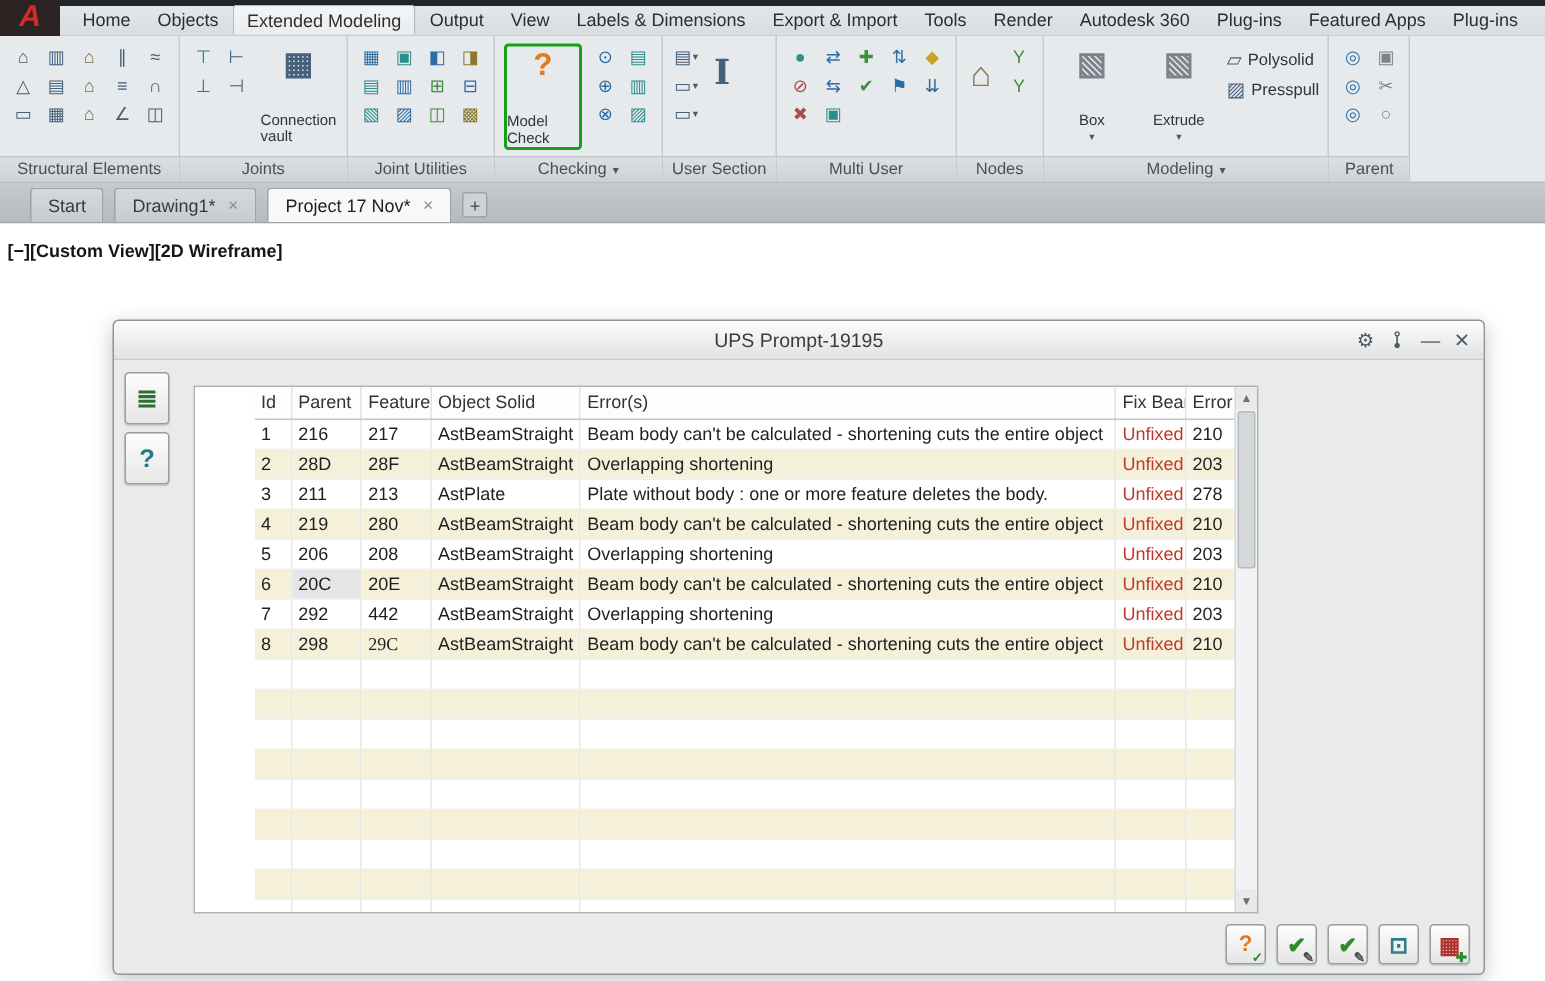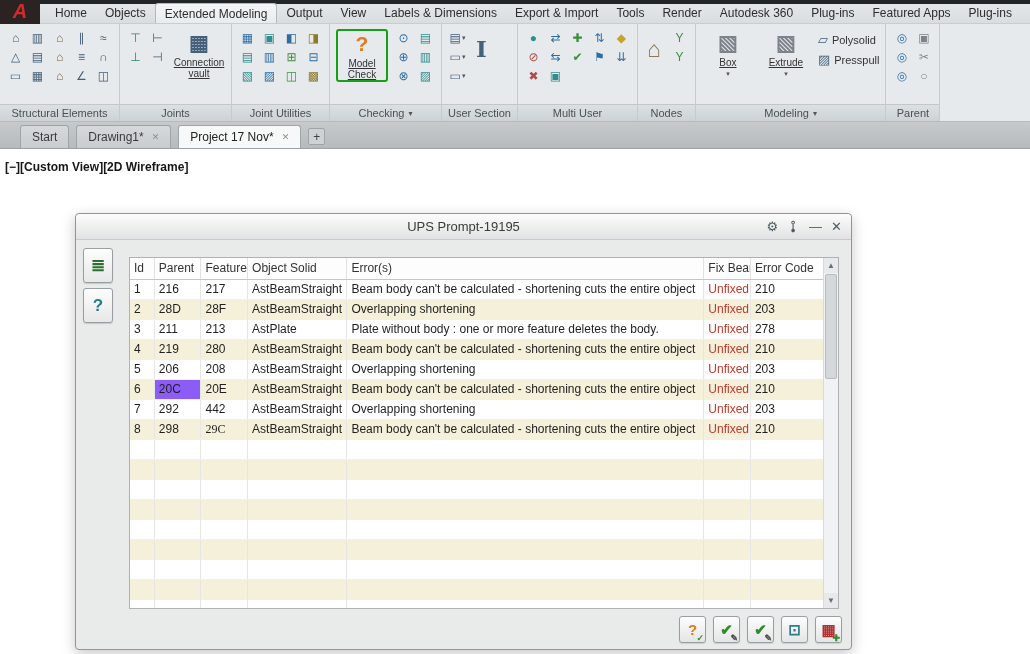--- a/index.html
+++ b/index.html
@@ -19,21 +19,21 @@
   
   .ribbon { height:98px; background:#e7eaec; display:flex; align-items:stretch; overflow:hidden; border-bottom:1px solid #b6bbbf; }
   .panel { display:flex; flex-direction:column; border-right:1px solid #c5cacd; }
   .panel-content { flex:1; display:flex; align-items:flex-start; gap:6px; padding:5px 6px 2px; }
   .icon-grid { display:grid; gap:2px 3px; }
   .ribbon-icon { width:19px; height:17px; display:flex; align-items:center; justify-content:center; font-size:12px; cursor:default; border-radius:2px; }
   .ribbon-icon .dd { font-size:7px; color:#556; margin-left:1px; }
   .big-btn { width:52px; display:flex; flex-direction:column; align-items:center; padding:1px 2px; border-radius:3px; }
   .big-btn.highlight { border:2px solid #17a017; padding:0; }
   .big-icon { font-size:21px; line-height:26px; font-weight:bold; }
-  .big-label { font-size:10px; line-height:10.5px; text-align:center; color:#333; margin-top:2px;text-decoration:underline; }
+  .big-label { font-size:10px; line-height:10.5px; color:#333; margin-top:20px; }
   .big-dd { font-size:7px; color:#555; line-height:7px; margin-top:1px; }
   .tall-icon { font-size:23px; line-height:40px; padding:0 3px; }
   .tall-icon.serif { font-family:"DejaVu Serif", serif; font-weight:bold; }
   .labeled-col { display:flex; flex-direction:column; gap:5px; padding-top:3px; }
   .labeled-item { display:flex; align-items:center; gap:4px; font-size:11px; color:#333; }
   .li-icon { font-size:13px; }
   .panel-label { height:17px; background:linear-gradient(#dbe0e3,#ccd2d6); border-top:1px solid #c2c7cb; display:flex; align-items:center; justify-content:center; gap:4px; font-size:11px; color:#4b5054; white-space:nowrap; padding:0 6px; }
   .panel-label .dd { font-size:8px; color:#555; }
 
   
@@ -42,31 +42,31 @@
   .dtab.active { background:#f7f8f8; color:#222; }
   .tab-close { font-size:9px; color:#8a8f93; }
   .newtab { width:17px; height:17px; margin-bottom:3px; display:flex; align-items:center; justify-content:center; font-size:12px; color:#444; background:#ced2d5; border:1px solid #9fa4a8; border-radius:2px; }
 
   
   .canvas { position:relative; height:504px; background:#ffffff; }
   .viewport-controls { position:absolute; left:5px; top:11px; font-size:12px; font-weight:bold; color:#161616; display:flex; }
   .vc { cursor:default; }
 
   
-  .dialog { position:absolute; left:75px; top:64px; width:777px; height:437px; background:#e9eaea; border:1px solid #8f9598; border-radius:4px; box-shadow:0 4px 14px rgba(0,0,0,.22); }
+  .dialog { position:absolute; left:75px; top:64px; width:915px; height:437px; background:#e9eaea; border:1px solid #8f9598; border-radius:4px; box-shadow:0 4px 14px rgba(0,0,0,.22); }
   .dialog-titlebar { height:26px; background:linear-gradient(#fcfcfc,#e1e2e3); border-bottom:1px solid #c7c9cb; border-radius:4px 4px 0 0; position:relative; display:flex; align-items:center; justify-content:center; }
   .dialog-title { font-size:13px; color:#3b3b3b; }
   .title-icons { position:absolute; right:9px; top:0; height:100%; display:flex; align-items:center; gap:9px; }
   .t-icon { font-size:13px; color:#4e5d64; line-height:13px; cursor:default; }
   .rot90 { display:inline-block; transform:rotate(90deg); }
 
   .side-btn { position:absolute; left:7px; width:30px; height:35px; background:linear-gradient(#fdfdfd,#e7e7e7); border:1px solid #989ea2; border-radius:3px; display:flex; align-items:center; justify-content:center; font-size:17px; font-weight:bold; box-shadow:0 1px 1px rgba(0,0,0,.15); }
 
   .table-wrap { position:absolute; left:53px; top:43px; width:710px; height:352px; background:#fff; border:1px solid #aeb2b5; overflow:hidden; }
-  table { border-collapse:collapse; table-layout:fixed; width:694px; font-size:12px; color:#1f1f1f; }
+  table { border-collapse:collapse; table-layout:fixed; width:694px; font-size:12px; color:#1f1f1f;margin-left:40px; }
   th { height:21px; font-weight:normal; text-align:left; padding:0 4px; background:#fdfdfd; border-right:1px solid #e2e2e2; border-bottom:1px solid #c6c6c6; color:#333; white-space:nowrap; overflow:hidden; }
   td { height:20px; padding:0 4px; border-right:1px solid #e6e6e6; border-bottom:1px solid #efefef; white-space:nowrap; overflow:hidden; }
 
   .vscroll { position:absolute; right:0; top:0; width:15px; height:100%; background:#f1f2f3; border-left:1px solid #d7d9da; }
   .scroll-arrow { height:15px; display:flex; align-items:center; justify-content:center; font-size:8px; color:#6a6f73; background:#e7e9ea; }
   .scroll-arrow.down { position:absolute; bottom:0; left:0; right:0; }
   .scroll-thumb { position:absolute; left:1px; right:1px; top:16px; height:105px; background:#d4d8da; border:1px solid #b7bbbe; border-radius:2px; }
 
   .footer-buttons { position:absolute; right:9px; bottom:6px; display:flex; gap:7px; }
   .dlg-btn { width:27px; height:27px; background:linear-gradient(#fdfdfd,#e5e5e5); border:1px solid #989ea2; border-radius:3px; display:flex; align-items:center; justify-content:center; font-size:15px; font-weight:bold; position:relative; box-shadow:0 1px 1px rgba(0,0,0,.12); }
@@ -501,21 +501,21 @@
                 <td>5</td>
                 <td>206</td>
                 <td>208</td>
                 <td>AstBeamStraight</td>
                 <td>Overlapping shortening</td>
                 <td style="color: rgb(192, 57, 43);">Unfixed</td>
                 <td>203</td>
               </tr>
               <tr>
                 <td style="background: rgb(244, 240, 218);">6</td>
-                <td style="background: #8b5cf6;">20C</td>
+                <td style="background: #e5e5e5;">20C</td>
                 <td style="background: rgb(244, 240, 218);">20E</td>
                 <td style="background: rgb(244, 240, 218);">AstBeamStraight</td>
                 <td style="background: rgb(244, 240, 218);">Beam body can't be calculated - shortening cuts the entire object</td>
                 <td style="color: rgb(192, 57, 43); background: rgb(244, 240, 218);">Unfixed</td>
                 <td style="background: rgb(244, 240, 218);">210</td>
               </tr>
               <tr>
                 <td>7</td>
                 <td>292</td>
                 <td>442</td>

